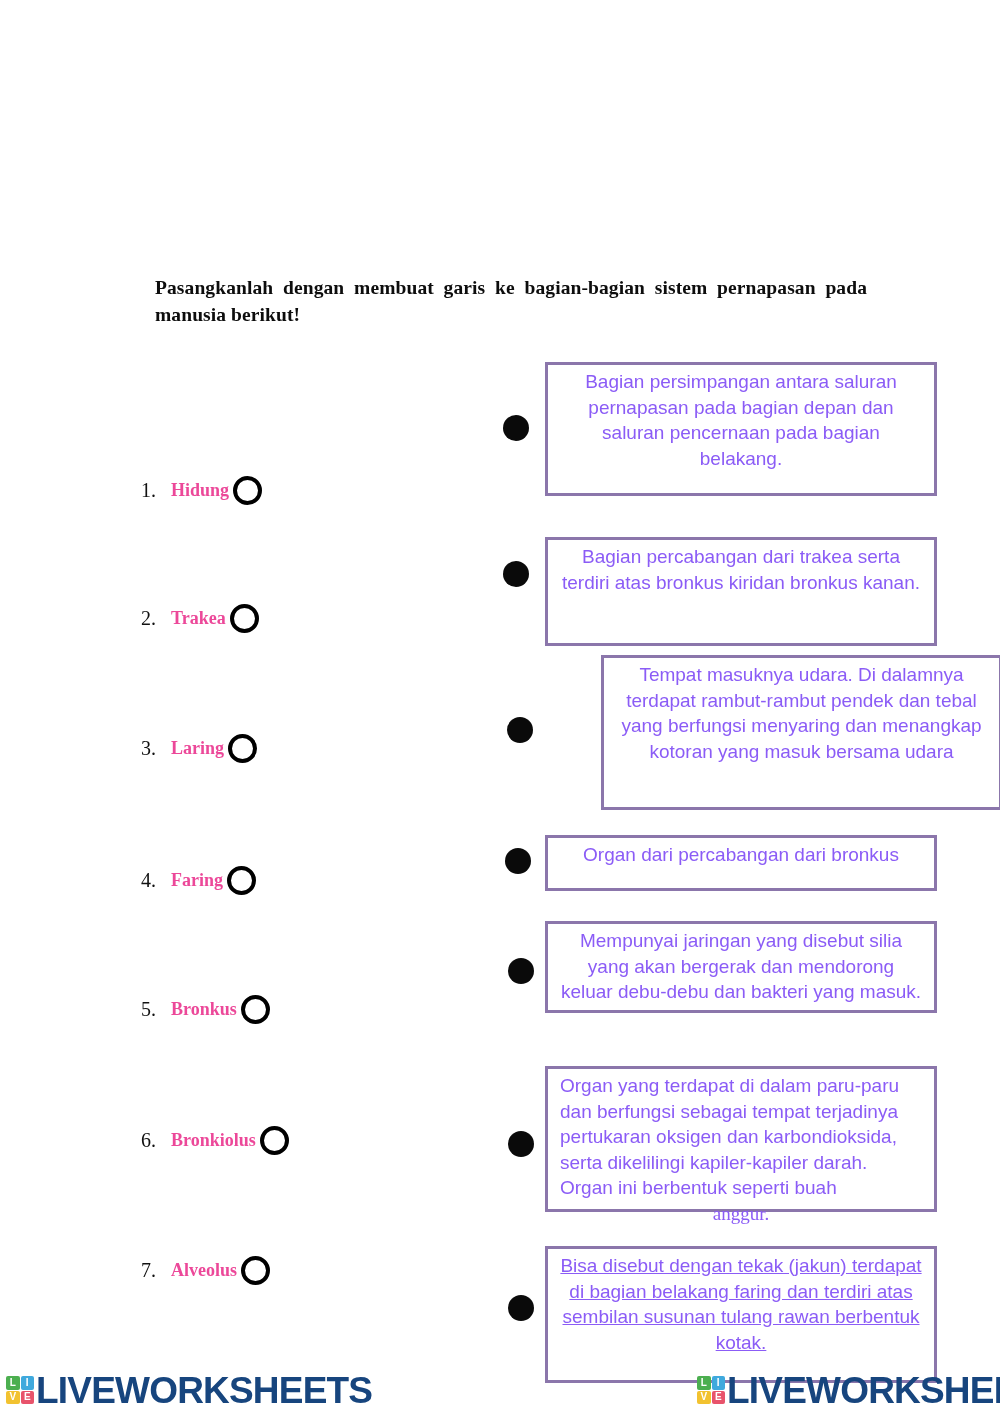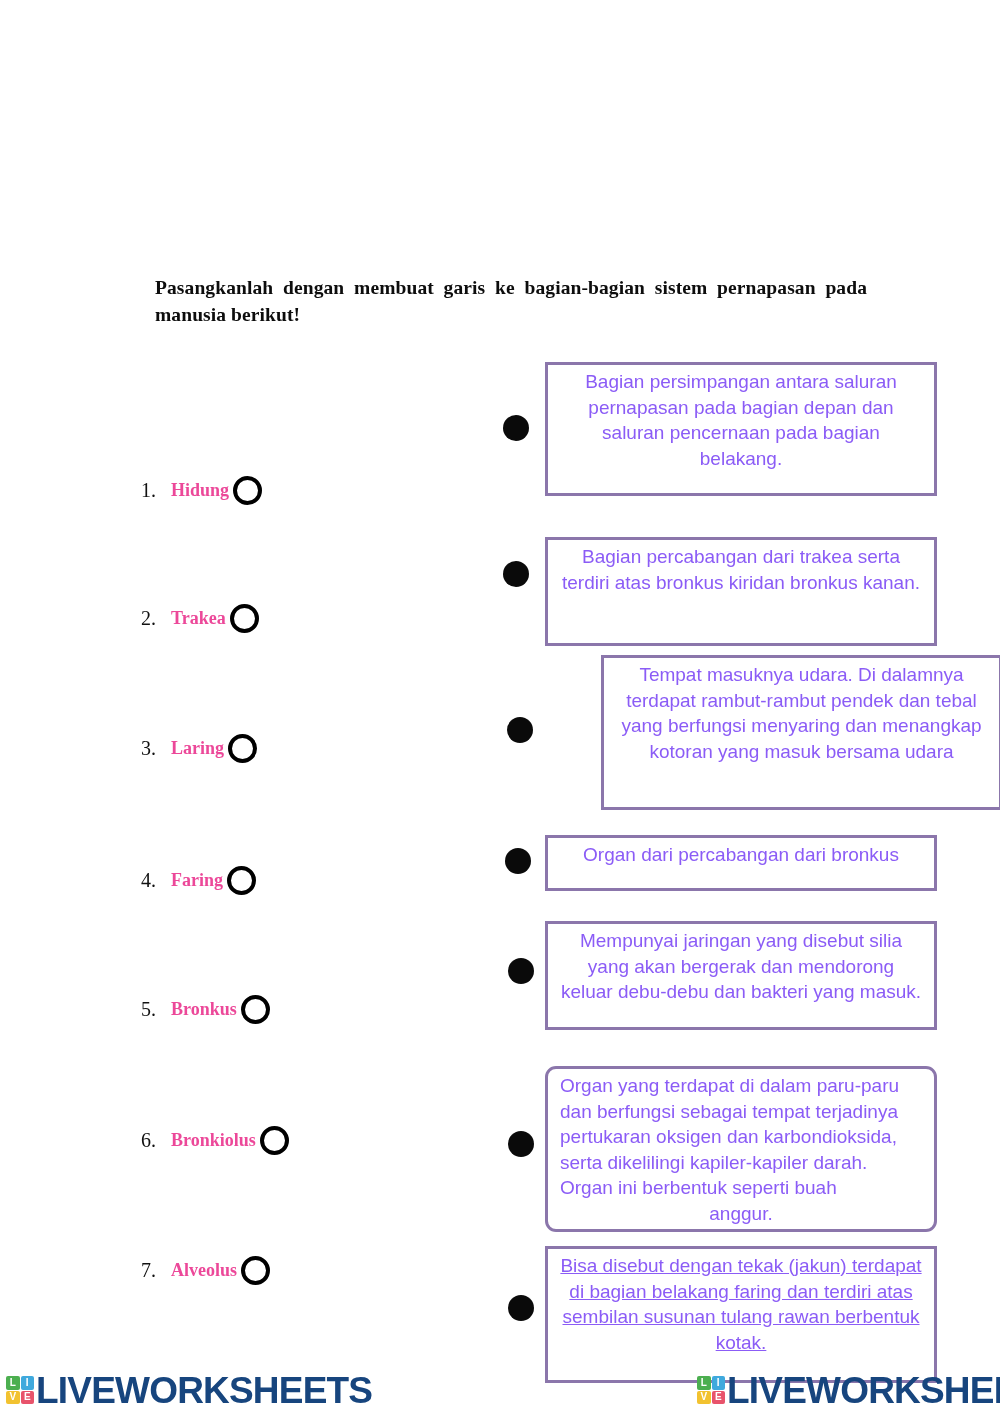--- a/index.html
+++ b/index.html
@@ -98,20 +98,21 @@
     flex-direction: column;
     justify-content: flex-start;
     padding: 4px 12px;
   }
   .def-box.left-align {
     text-align: left;
   }
   .def-box .tail-center {
     text-align: center;
     display: block;
+    font-family: Liberation Serif, serif;
   }
 
   
   .watermark {
     position: absolute;
     bottom: 6px;
     display: flex;
     align-items: center;
     height: 34px;
   }
@@ -220,26 +221,26 @@
   <div class="def-box" style="left:567px; top:655px; width:401px; height:155px;margin-left:34px;">
     <span>Tempat masuknya udara. Di dalamnya terdapat rambut-rambut pendek dan tebal yang berfungsi menyaring dan menangkap kotoran yang masuk bersama udara</span>
   </div>
 
   <div class="def-dot" style="left:505px; top:848px;"></div>
   <div class="def-box" style="left:545px; top:835px; width:392px; height:56px;">
     <span>Organ dari percabangan dari bronkus</span>
   </div>
 
   <div class="def-dot" style="left:508px; top:958px;"></div>
-  <div class="def-box" style="left:545px; top:921px; width:392px; height:109px;">
+  <div class="def-box" style="left:545px; top:921px; width:392px; height:92px;">
     <span>Mempunyai jaringan yang disebut silia yang akan bergerak dan mendorong keluar debu-debu dan bakteri yang masuk.</span>
   </div>
 
   <div class="def-dot" style="left:508px; top:1131px;"></div>
-  <div class="def-box left-align" style="left:545px; top:1066px; width:392px; height:166px;border-radius:11px;">
+  <div class="def-box left-align" style="left:545px; top:1066px; width:392px; height:146px;">
     <span>Organ yang terdapat di dalam paru-paru dan berfungsi sebagai tempat terjadinya pertukaran oksigen dan karbondioksida, serta dikelilingi kapiler-kapiler darah. Organ ini berbentuk seperti buah</span>
     <span class="tail-center">anggur.</span>
   </div>
 
   <div class="def-dot" style="left:508px; top:1295px;"></div>
   <div class="def-box" style="left:545px; top:1246px; width:392px; height:137px;text-decoration:underline;">
     <span>Bisa disebut dengan tekak (jakun) terdapat di bagian belakang faring dan terdiri atas sembilan susunan tulang rawan berbentuk kotak.</span>
   </div>
 
 </div>

